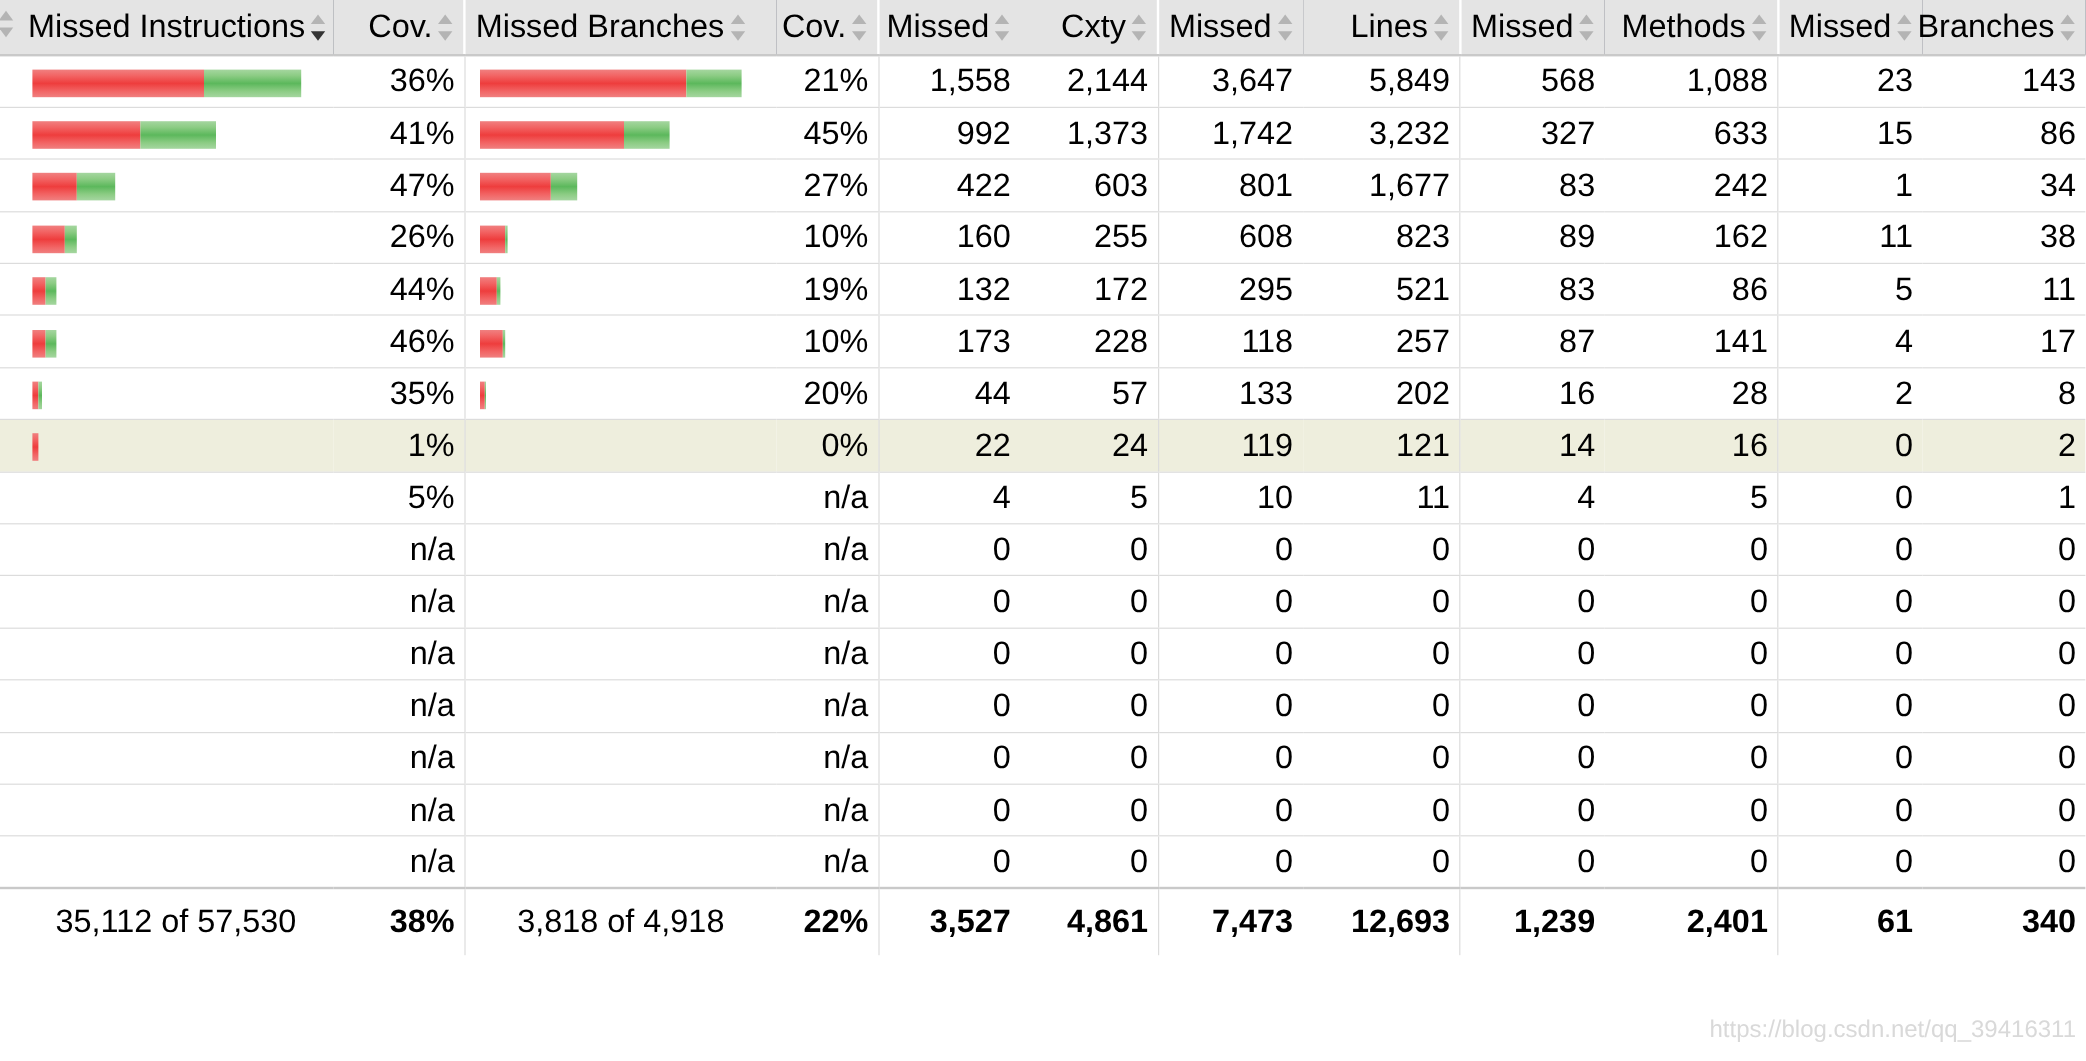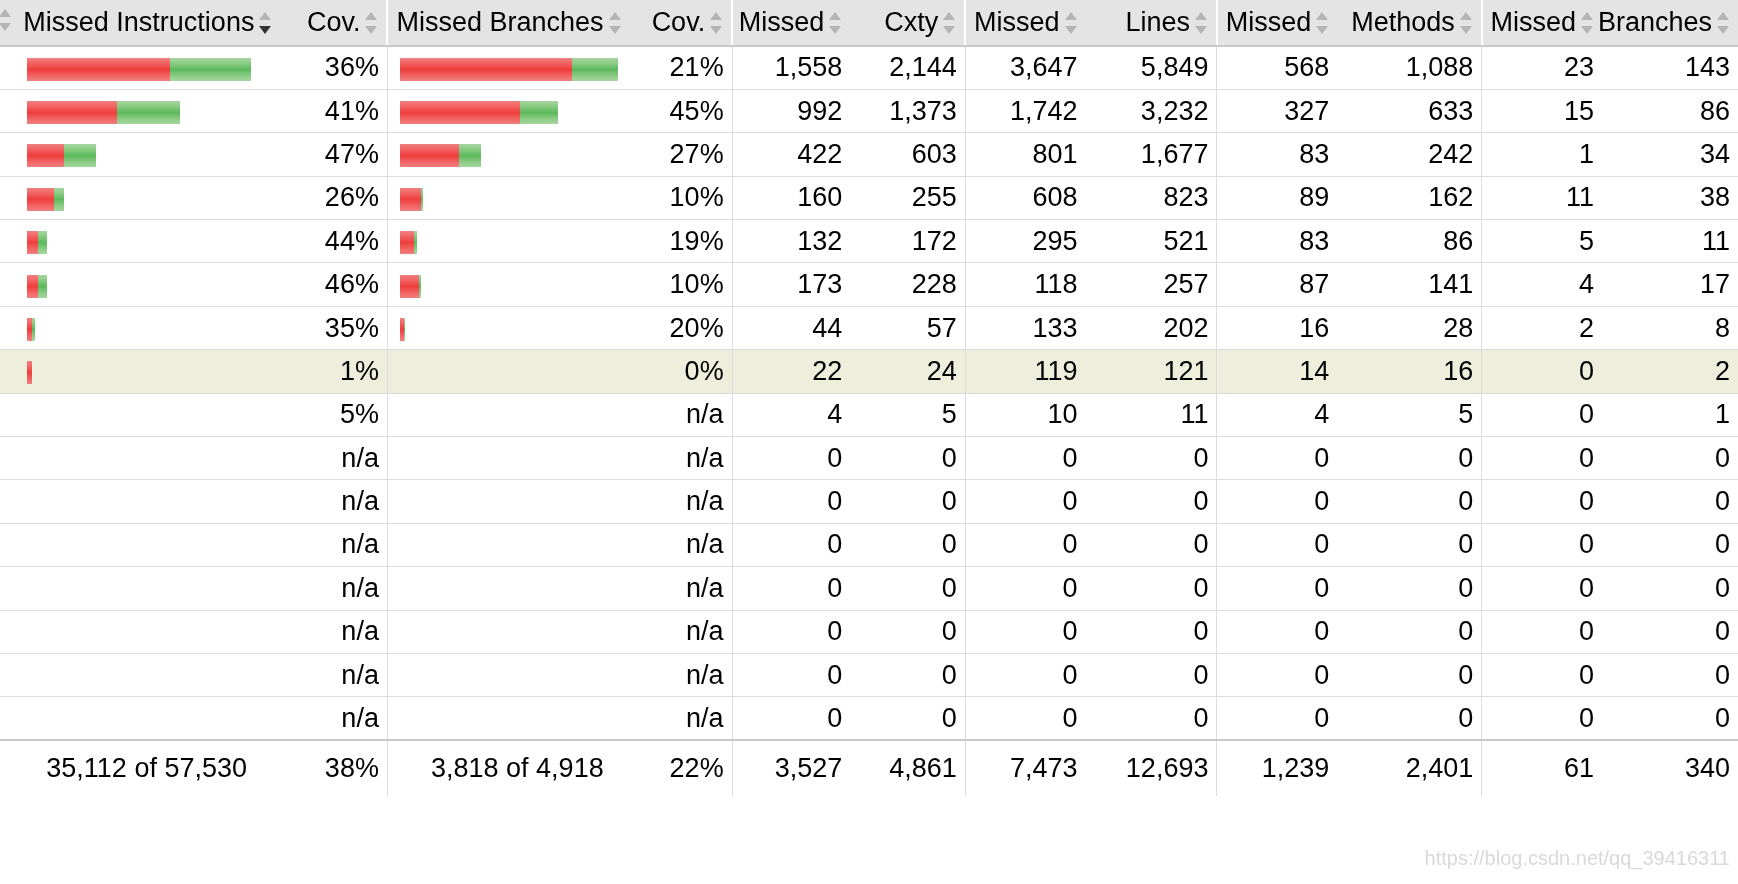--- a/index.html
+++ b/index.html
@@ -122,21 +122,21 @@
     padding: 0 8px;
     border-top: 2px solid #c9c9c9;
     box-sizing: border-box;
     white-space: nowrap;
     font-size: 27px;
     vertical-align: middle;
     background: #ffffff;
   }
   tfoot td.group-start { border-left: 1px solid #dcdcdc; }
   tfoot td.left  { text-align: center; }
-  tfoot td.num   { text-align: right; }
+  tfoot td.num   { text-align: right; font-weight: bold; }
 
   
   .clip-col { width: 14px; padding: 0 !important; }
   .clip-col .sort-icon { margin-left: -4px; }
 
   
   #watermark {
     position: absolute;
     right: 8px;
     bottom: 14px;

